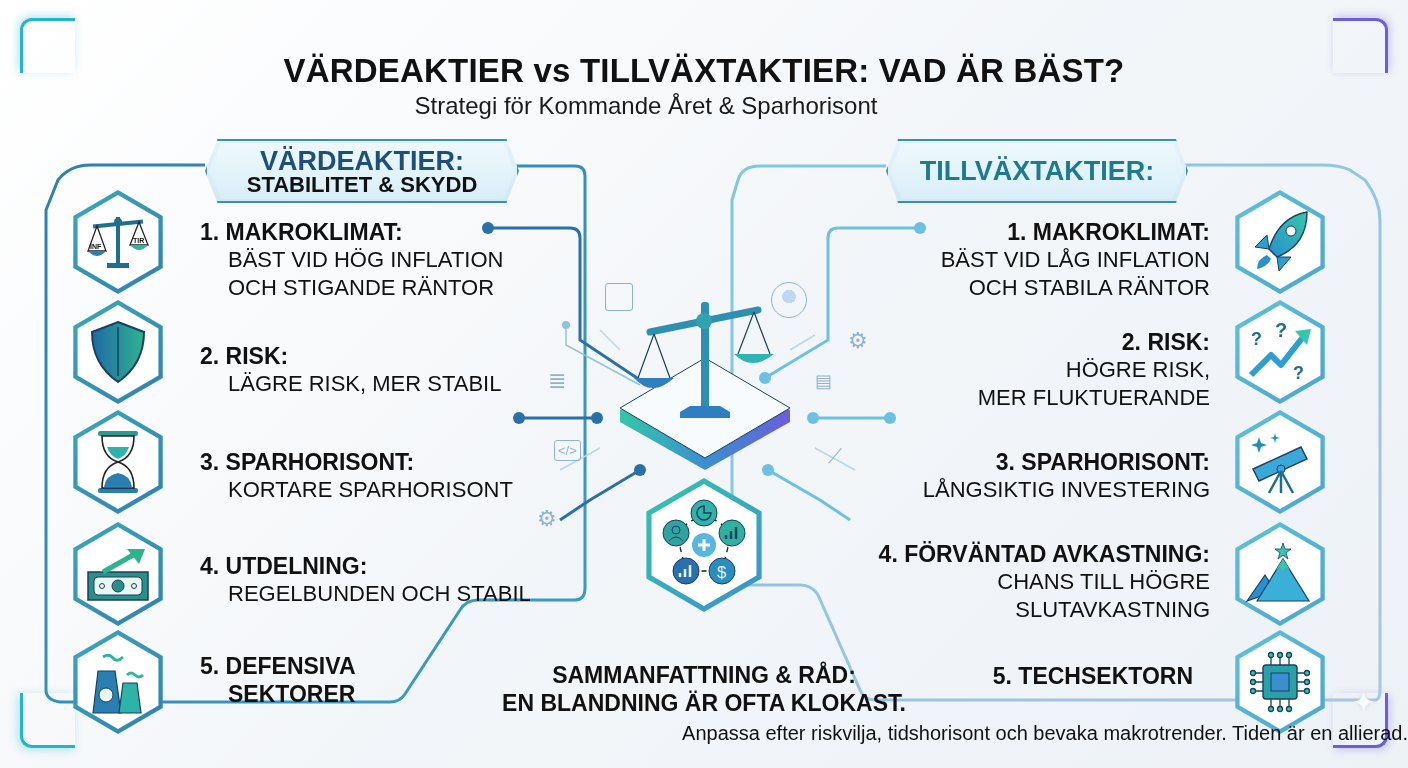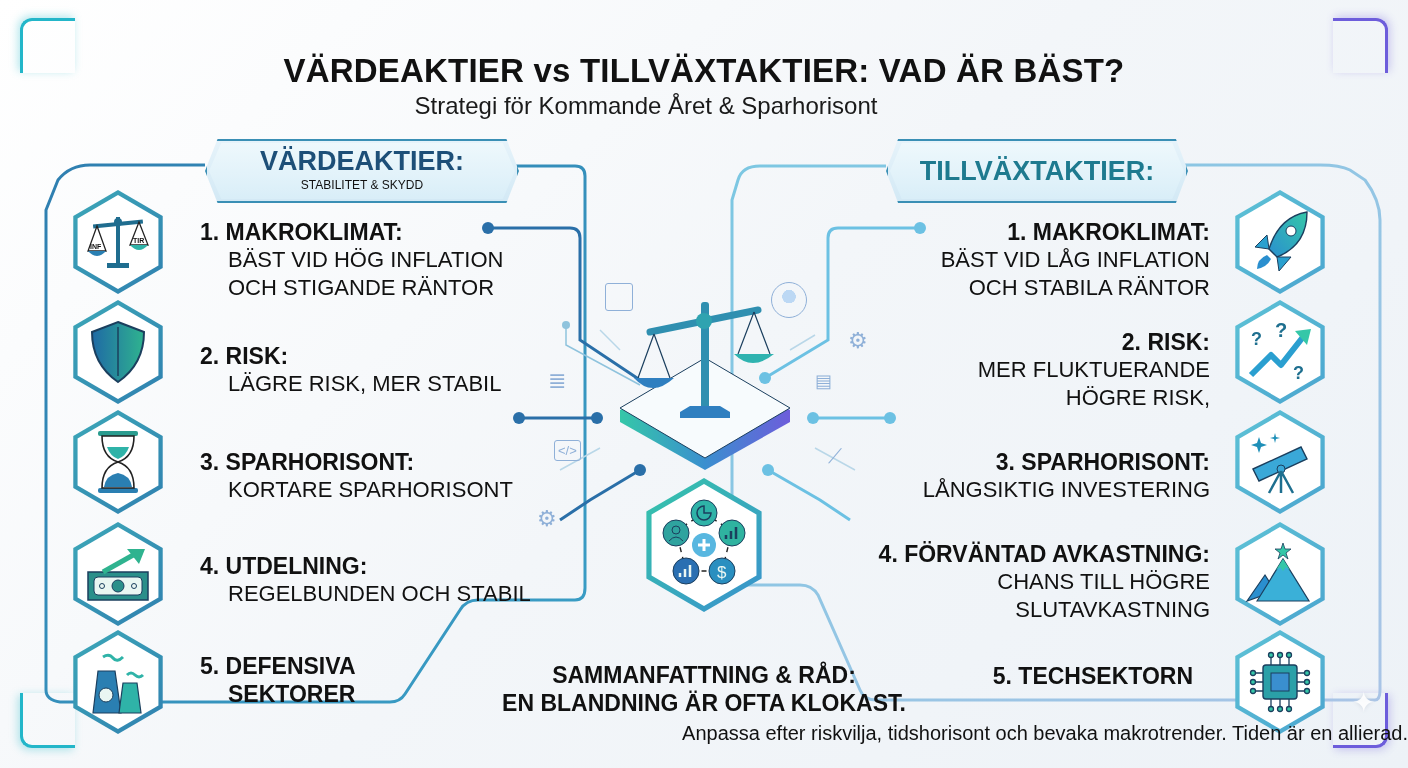--- a/index.html
+++ b/index.html
@@ -15,21 +15,21 @@
 
   .title{left:0;width:1408px;top:52px;text-align:center;font-weight:700;font-size:33px;letter-spacing:0.2px;}
   .subtitle{left:0;width:1292px;top:92px;text-align:center;font-size:24px;color:#1a1a1a;}
 
   .banner{position:absolute;height:60px;display:flex;flex-direction:column;align-items:center;justify-content:center;
     background:linear-gradient(180deg,#e6f3fa,#d3e9f5);border:2px solid #3a8fb5;
     clip-path:polygon(4% 0,96% 0,100% 50%,96% 100%,4% 100%,0 50%);}
   .banner-inner{position:absolute;inset:2px;background:linear-gradient(180deg,#eef8fc,#d9eef8);
     clip-path:polygon(4% 0,96% 0,100% 50%,96% 100%,4% 100%,0 50%);}
   .banner .big{position:relative;font-weight:700;font-size:27px;line-height:28px;}
-  .banner .small{position:relative;font-weight:400;font-size:12px;line-height:20px;color:#111;}
+  .banner .small{position:relative;font-weight:700;font-size:22px;line-height:20px;color:#111;}
   .b-left{left:205px;top:139px;width:310px;}
   .b-left .big{color:#1d4f78;}
   .b-right{left:886px;top:139px;width:298px;}
   .b-right .big{color:#1e7a8f;}
 
   .hex{position:absolute;width:104px;height:104px;display:flex;align-items:center;justify-content:center;}
   .hex .outer{position:absolute;inset:0;background:linear-gradient(135deg,#3da9b8,#2f7fb0);
     clip-path:polygon(50% 0,93% 25%,93% 75%,50% 100%,7% 75%,7% 25%);}
   .hex .inner{position:absolute;inset:5px;background:#ffffff;
     clip-path:polygon(50% 0,93% 25%,93% 75%,50% 100%,7% 75%,7% 25%);}
@@ -266,22 +266,22 @@
   </svg>
 </div>
 
 <div class="item right" style="right:198px;top:218px">
   <div class="h">1. MAKROKLIMAT:</div>
   <div class="d">BÄST VID LÅG INFLATION</div>
   <div class="d">OCH STABILA RÄNTOR</div>
 </div>
 <div class="item right" style="right:198px;top:328px">
   <div class="h">2. RISK:</div>
+  <div class="d">HÖGRE RISK,</div>
   <div class="d">MER FLUKTUERANDE</div>
-  <div class="d">HÖGRE RISK,</div>
 </div>
 <div class="item right" style="right:198px;top:448px">
   <div class="h">3. SPARHORISONT:</div>
   <div class="d">LÅNGSIKTIG INVESTERING</div>
 </div>
 <div class="item right" style="right:198px;top:540px">
   <div class="h">4. FÖRVÄNTAD AVKASTNING:</div>
   <div class="d">CHANS TILL HÖGRE</div>
   <div class="d">SLUTAVKASTNING</div>
 </div>

